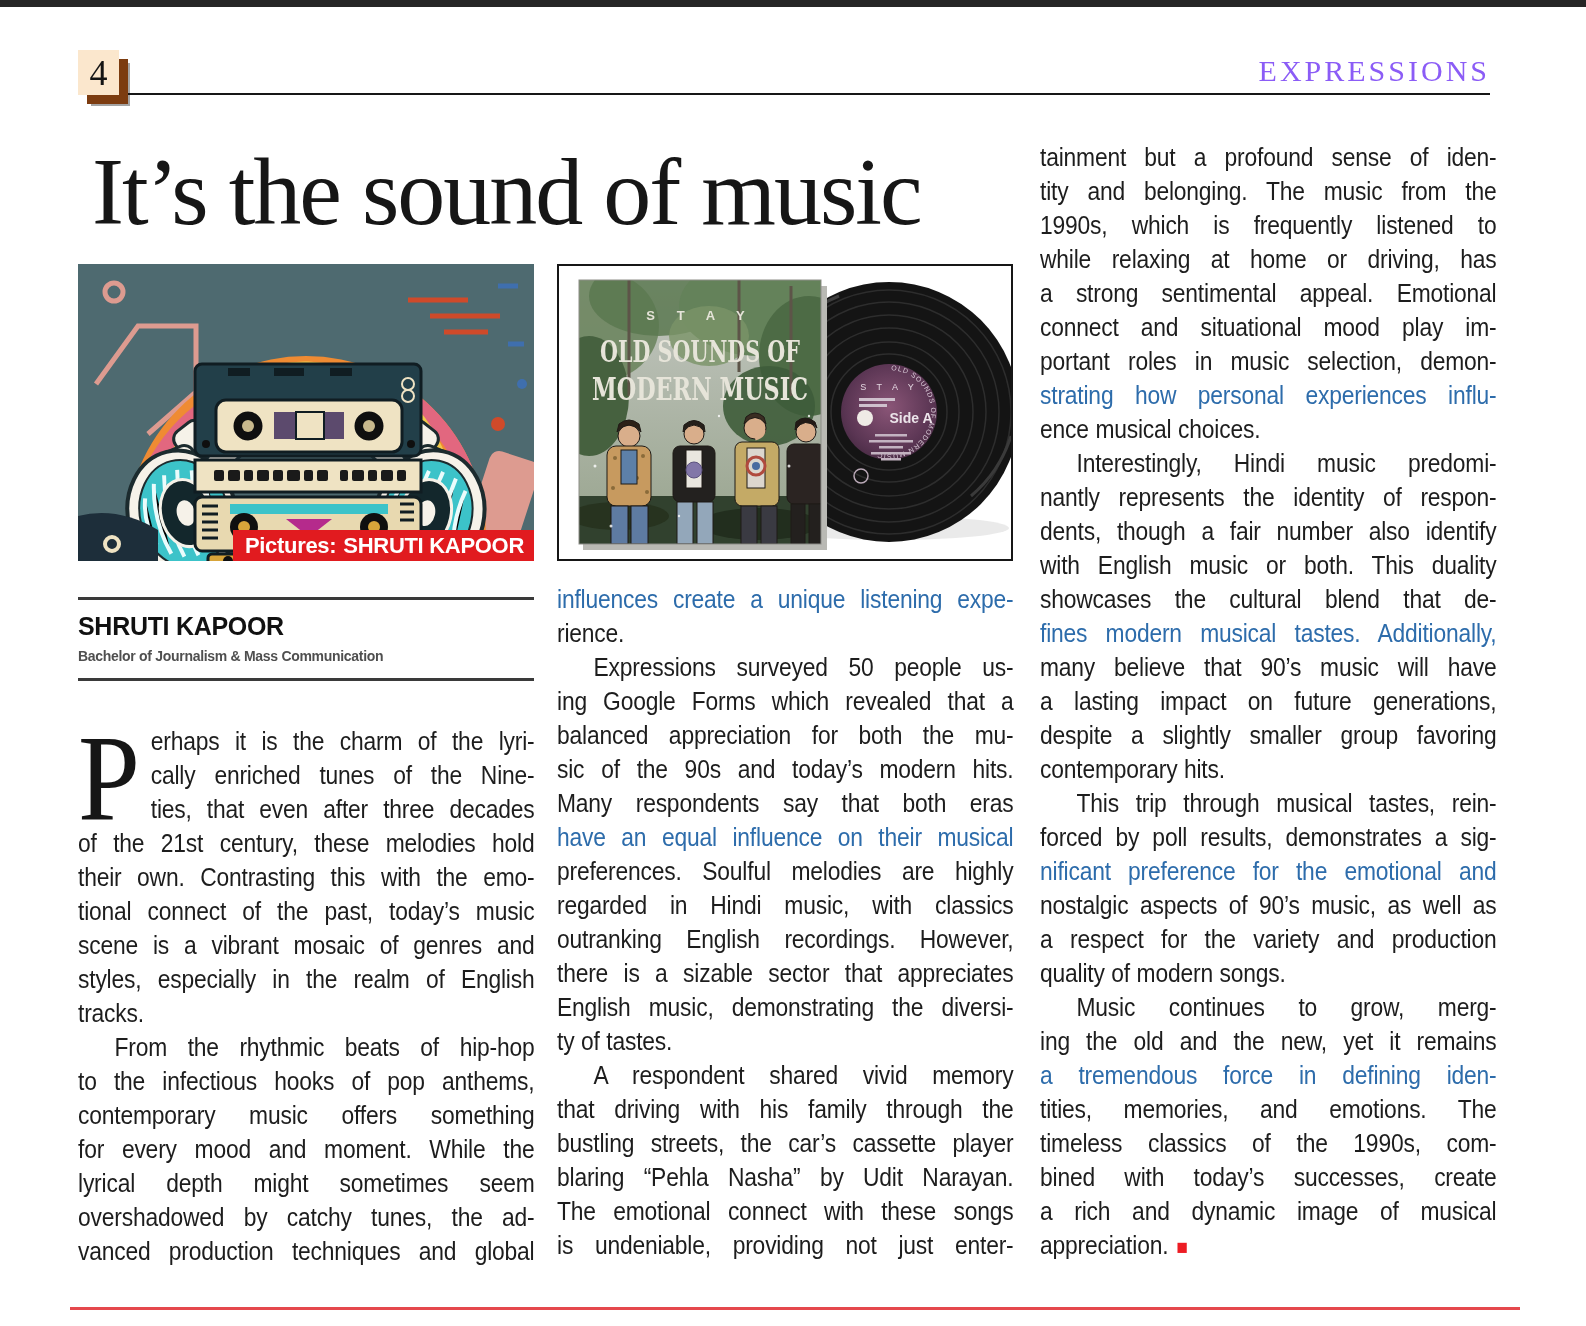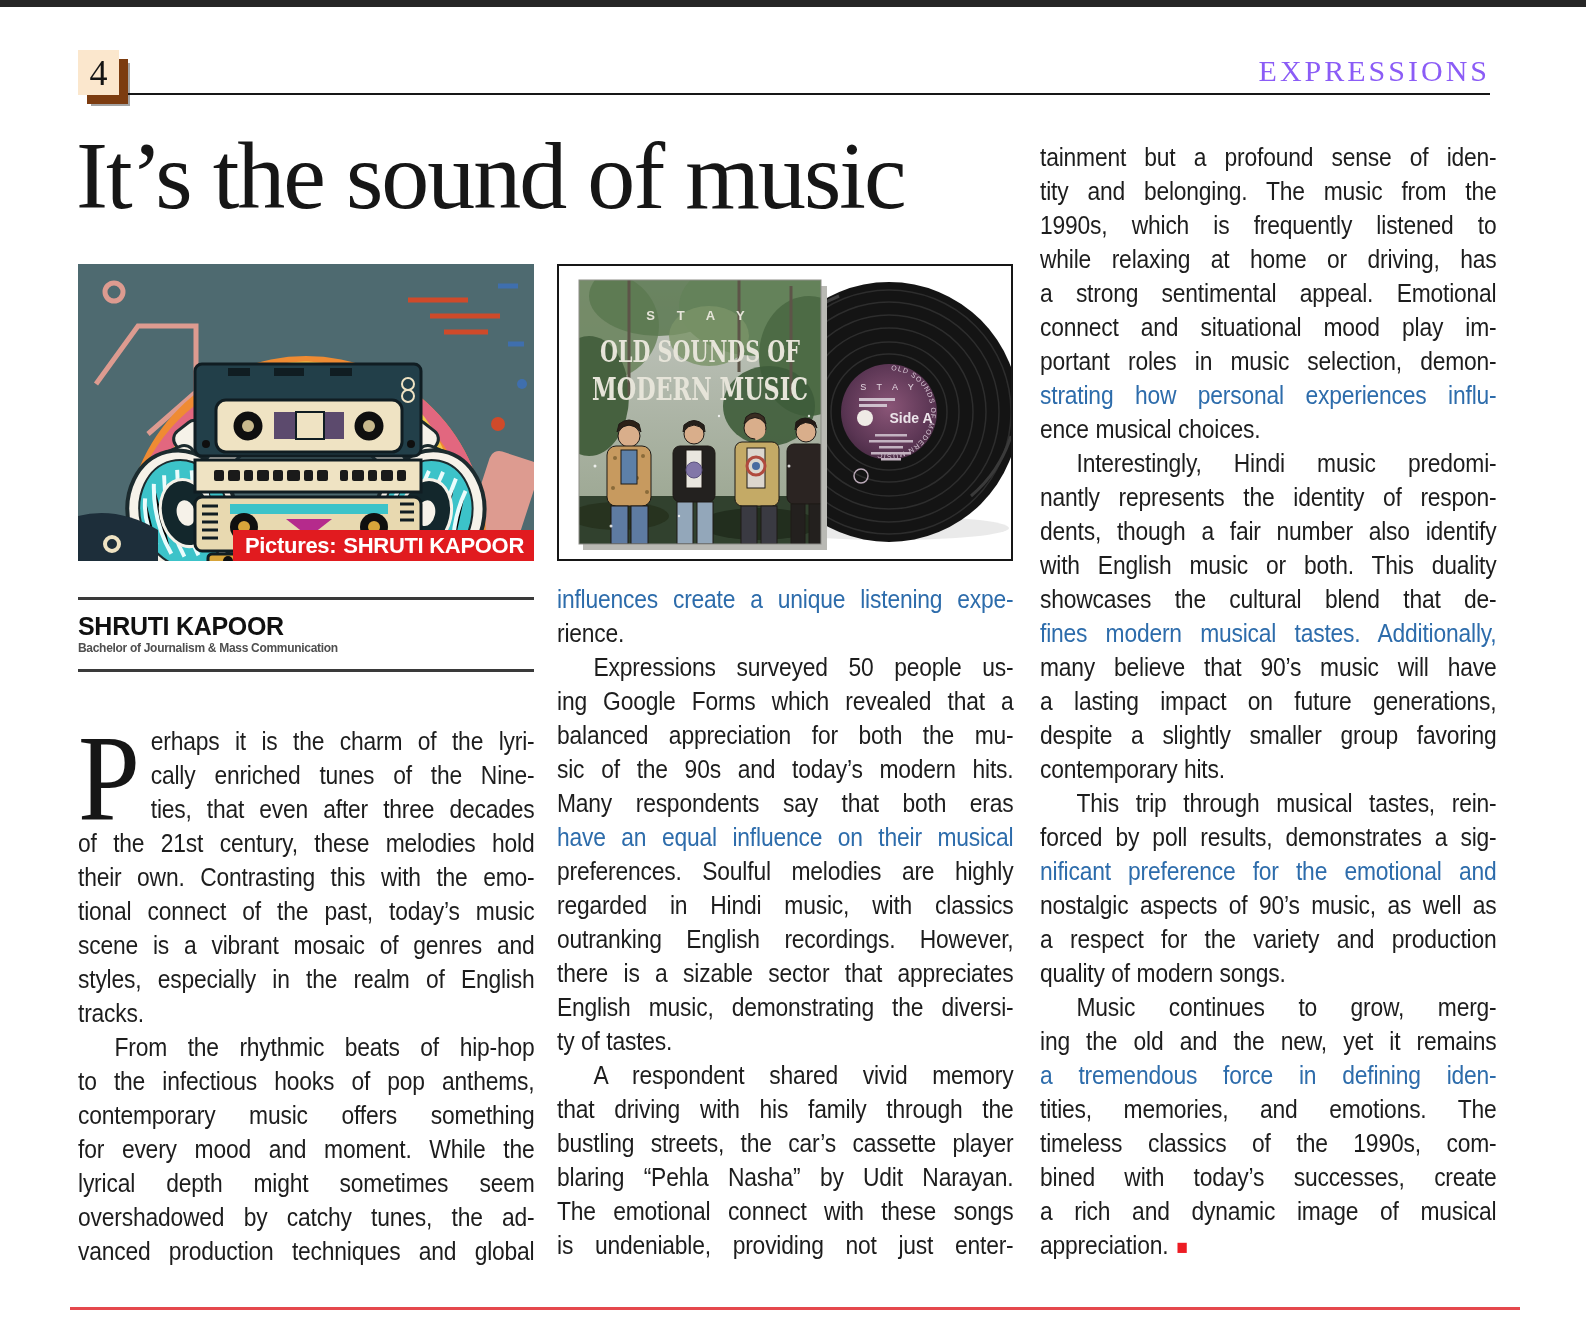--- a/index.html
+++ b/index.html
@@ -24,21 +24,21 @@
            box-sizing:border-box; background:#ffffff; }
 
   .caption { position:absolute; right:0; bottom:0; background:#e11b1f; color:#ffffff; height:31px;
              line-height:31px; padding:0 10px 0 12px; font-size:22px; letter-spacing:-0.3px; white-space:nowrap; }
   .cap-pre { font-weight:700; }
   .cap-name { font-weight:800; margin-left:7px; }
 
   .byline { position:absolute; left:78px; top:597px; width:456px; border-top:3px solid #3a3a3a;
             border-bottom:3px solid #3a3a3a; padding:12px 0 14px 0; }
   .byline-name { font-size:25px; font-weight:800; color:#111111; letter-spacing:-0.3px; }
-  .byline-title { font-size:12px; font-weight:700; color:#4f4f4f; letter-spacing:-0.3px; }
+  .byline-title { font-size:14px; font-weight:700; color:#4f4f4f; margin-top:7px; letter-spacing:-0.3px; }
 
   .col { position:absolute; width:500px; transform:scaleX(0.913); transform-origin:0 0;
          font-size:25px; line-height:34px; color:#1d1d1d; letter-spacing:-0.2px; word-spacing:0.5px; }
   #col1 { left:78px;  top:724px; }
   #col2 { left:557px; top:582px; }
   #col3 { left:1040px; top:140px; }
 
   .para { margin:0; }
   .line { text-align:justify; text-align-last:justify; }
   .line.end { text-align-last:left; }
@@ -57,21 +57,21 @@
 
   <div class="topbar"></div>
 
   <div class="pagenum">
     <span>4</span>
   </div>
 
   <div class="masthead">EXPRESSIONS</div>
   <div class="header-rule"></div>
 
-  <h1 class="headline" style="margin:0;font-weight:400;">It’s the sound of music</h1>
+  <h1 class="headline" style="margin:16px;font-weight:400;">It’s the sound of music</h1>
 
   <div class="art-left">
     <svg width="456" height="297" viewBox="0 0 456 297">
       <defs>
         <clipPath id="artclip">
             <rect x="0" y="0" width="456" height="297"></rect>
           </clipPath>
         <clipPath id="archclip">
           <path d="M48,272 A180,180 0 0 1 408,272 L342,272 A114,114 0 0 0 114,272 Z"></path>
         </clipPath>

